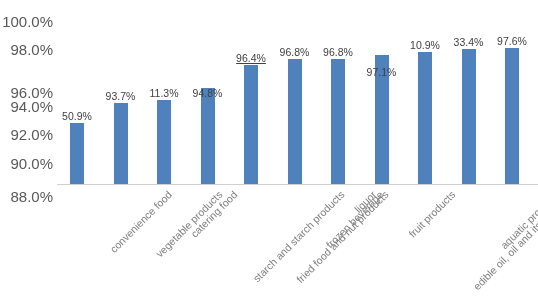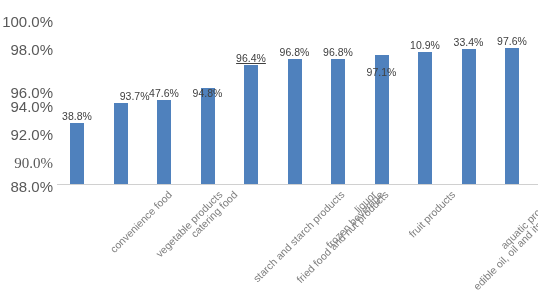--- a/index.html
+++ b/index.html
@@ -78,44 +78,44 @@
 <body>
 
 <div id="chart-root">
 
   <div>
     <div class="y-tick-label" style="top: 14px; color: rgb(89, 89, 89);">100.0%</div>
     <div class="y-tick-label" style="top: 42.3px; color: rgb(89, 89, 89);">98.0%</div>
     <div class="y-tick-label" style="top: 85px; color: rgb(89, 89, 89);">96.0%</div>
     <div class="y-tick-label" style="top: 99px; color: rgb(89, 89, 89); margin-left: 16px;">94.0%</div>
     <div class="y-tick-label" style="top: 127.3px; color: rgb(89, 89, 89);">92.0%</div>
-    <div class="y-tick-label" style="top: 155.7px; color: rgb(89, 89, 89); font-family: Liberation Serif, serif;">90.0%</div>
-    <div class="y-tick-label" style="top: 179px; color: rgb(89, 89, 89);">88.0%</div>
+    <div class="y-tick-label" style="top: 155.7px; color: rgb(89, 89, 89);">90.0%</div>
+    <div class="y-tick-label" style="top: 189px; color: rgb(89, 89, 89);">88.0%</div>
   </div>
 
   <div id="plot-area">
     <div class="bar" style="left: 13px; height: 60.9167px; background: rgb(79, 129, 189);"></div>
     <div class="bar" style="left: 56.5px; height: 80.75px; background: rgb(79, 129, 189);"></div>
     <div class="bar" style="left: 100px; height: 83.5833px; background: rgb(79, 129, 189);"></div>
     <div class="bar" style="left: 143.5px; height: 96.3333px; background: rgb(79, 129, 189);"></div>
     <div class="bar" style="left: 187px; height: 119px; background: rgb(79, 129, 189);"></div>
     <div class="bar" style="left: 230.5px; height: 124.667px; background: rgb(79, 129, 189);"></div>
     <div class="bar" style="left: 274px; height: 124.667px; background: rgb(79, 129, 189);"></div>
     <div class="bar" style="left: 317.5px; height: 128.917px; background: rgb(79, 129, 189);"></div>
     <div class="bar" style="left: 361px; height: 131.75px; background: rgb(79, 129, 189);"></div>
     <div class="bar" style="left: 404.5px; height: 134.583px; background: rgb(79, 129, 189);"></div>
     <div class="bar" style="left: 448px; height: 136px; background: rgb(79, 129, 189);"></div>
   </div>
 
   <div id="baseline" style="background: rgb(208, 208, 208);"></div>
 
   <div>
-    <div class="bar-value" style="left: 48px; top: 110.583px; color: rgb(64, 64, 64);">38.8%</div>
-    <div class="bar-value" style="left: 91.5px; top: 90.75px; color: rgb(64, 64, 64); text-align: right;">93.7%</div>
-    <div class="bar-value" style="left: 135px; top: 87.9167px; color: rgb(64, 64, 64);">47.6%</div>
+    <div class="bar-value" style="left: 48px; top: 110.583px; color: rgb(64, 64, 64);">50.9%</div>
+    <div class="bar-value" style="left: 91.5px; top: 90.75px; color: rgb(64, 64, 64);">93.7%</div>
+    <div class="bar-value" style="left: 135px; top: 87.9167px; color: rgb(64, 64, 64);">11.3%</div>
     <div class="bar-value" style="left: 178.5px; top: 88px; color: rgb(64, 64, 64);">94.8%</div>
     <div class="bar-value" style="left: 222px; top: 52.5px; color: rgb(64, 64, 64); text-decoration: underline;">96.4%</div>
     <div class="bar-value" style="left: 265.5px; top: 46.8333px; color: rgb(64, 64, 64);">96.8%</div>
     <div class="bar-value" style="left: 309px; top: 46.8333px; color: rgb(64, 64, 64);">96.8%</div>
     <div class="bar-value" style="left: 352.5px; top: 42.5833px; color: rgb(64, 64, 64); margin-top: 24px;">97.1%</div>
     <div class="bar-value" style="left: 396px; top: 39.75px; color: rgb(64, 64, 64);">10.9%</div>
     <div class="bar-value" style="left: 439.5px; top: 36.9167px; color: rgb(64, 64, 64);">33.4%</div>
     <div class="bar-value" style="left: 483px; top: 35.5px; color: rgb(64, 64, 64);">97.6%</div>
   </div>
 

